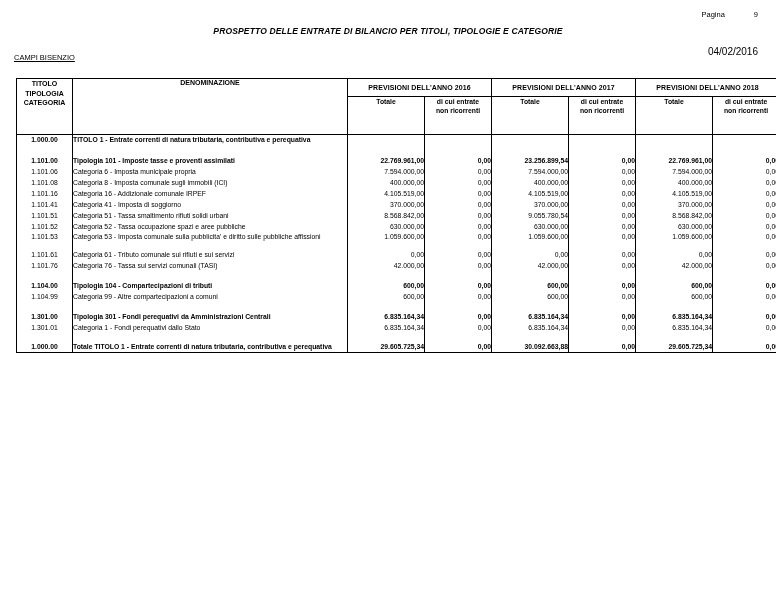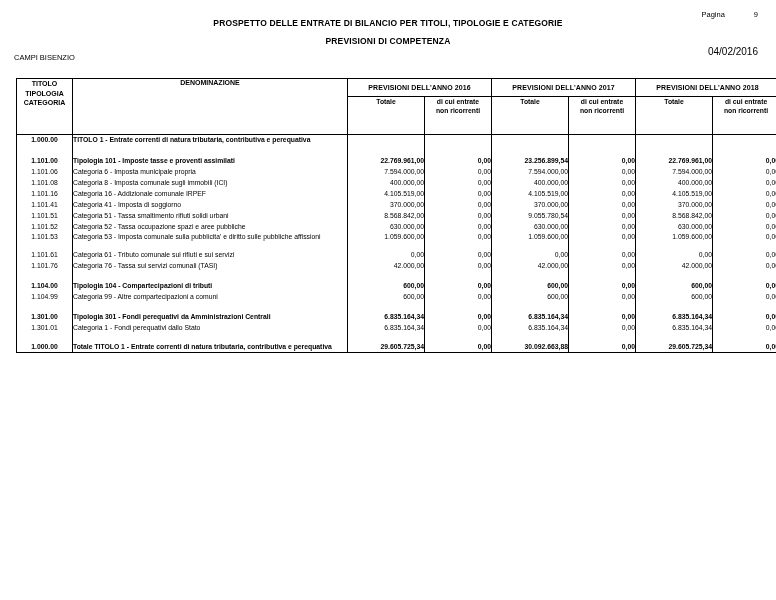--- a/index.html
+++ b/index.html
@@ -23,21 +23,22 @@
 
   
   .doc-header {
     position: absolute;
     top: 0;
     left: 0;
     width: 776px;
   }
   .title-block {
     text-align: center;
-    padding-top: 16px;
+    padding-top: 24px;
+    font-style: italic;
   }
   .title-line {
     font-size: 8.5px;
     font-weight: bold;
     letter-spacing: 0.15px;
     line-height: 15px;
   }
   .title-line.l2 { margin-top: 3px; }
   .title-line.l3 { margin-top: 3px; }
 
@@ -56,20 +57,21 @@
     right: 18px;
     font-size: 10px;
     white-space: nowrap;
   }
 
   .entity-name {
     position: absolute;
     top: 53px;
     left: 14px;
     font-size: 7.5px;
+    text-decoration: underline;
   }
 
   
   .sheet {
     position: absolute;
     top: 78px;
     left: 16px;
     width: 744px;
   }
   table.ledger {
@@ -173,21 +175,20 @@
   }
 </style>
 </head>
 <body>
 
 <div class="page">
 
   <div class="doc-header">
     <div class="title-block">
       <div class="title-line l1">PROSPETTO DELLE ENTRATE DI BILANCIO PER TITOLI, TIPOLOGIE E CATEGORIE</div>
-      <div class="title-line l3">PREVISIONI DI COMPETENZA</div>
     </div>
     <div class="page-no">
       <span class="pg-label">Pagina</span><span>9</span>
     </div>
     <div class="doc-date">04/02/2016</div>
     <div class="entity-name">CAMPI BISENZIO</div>
   </div>
 
   <div class="sheet">
     <table class="ledger">

